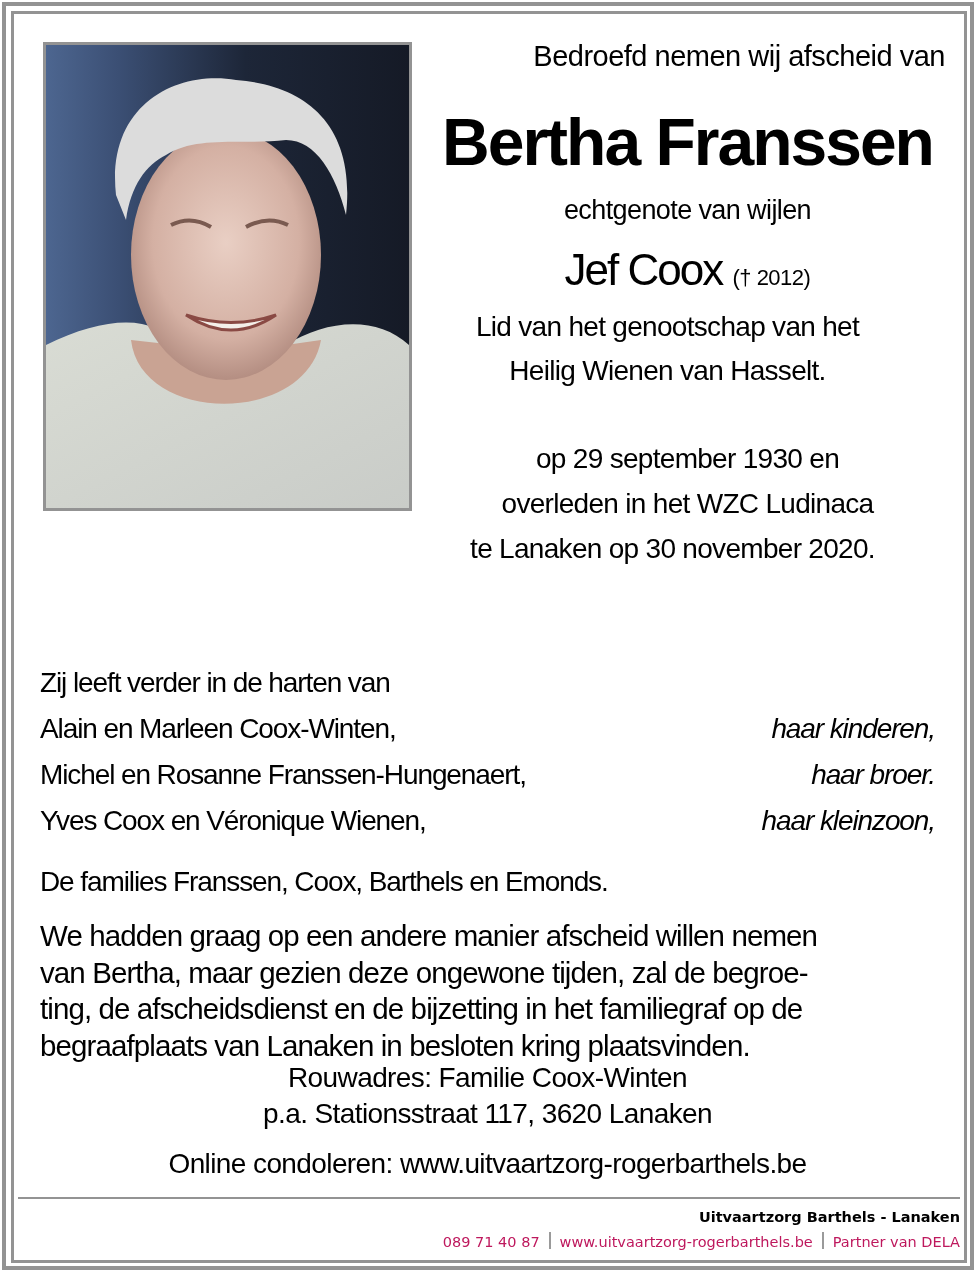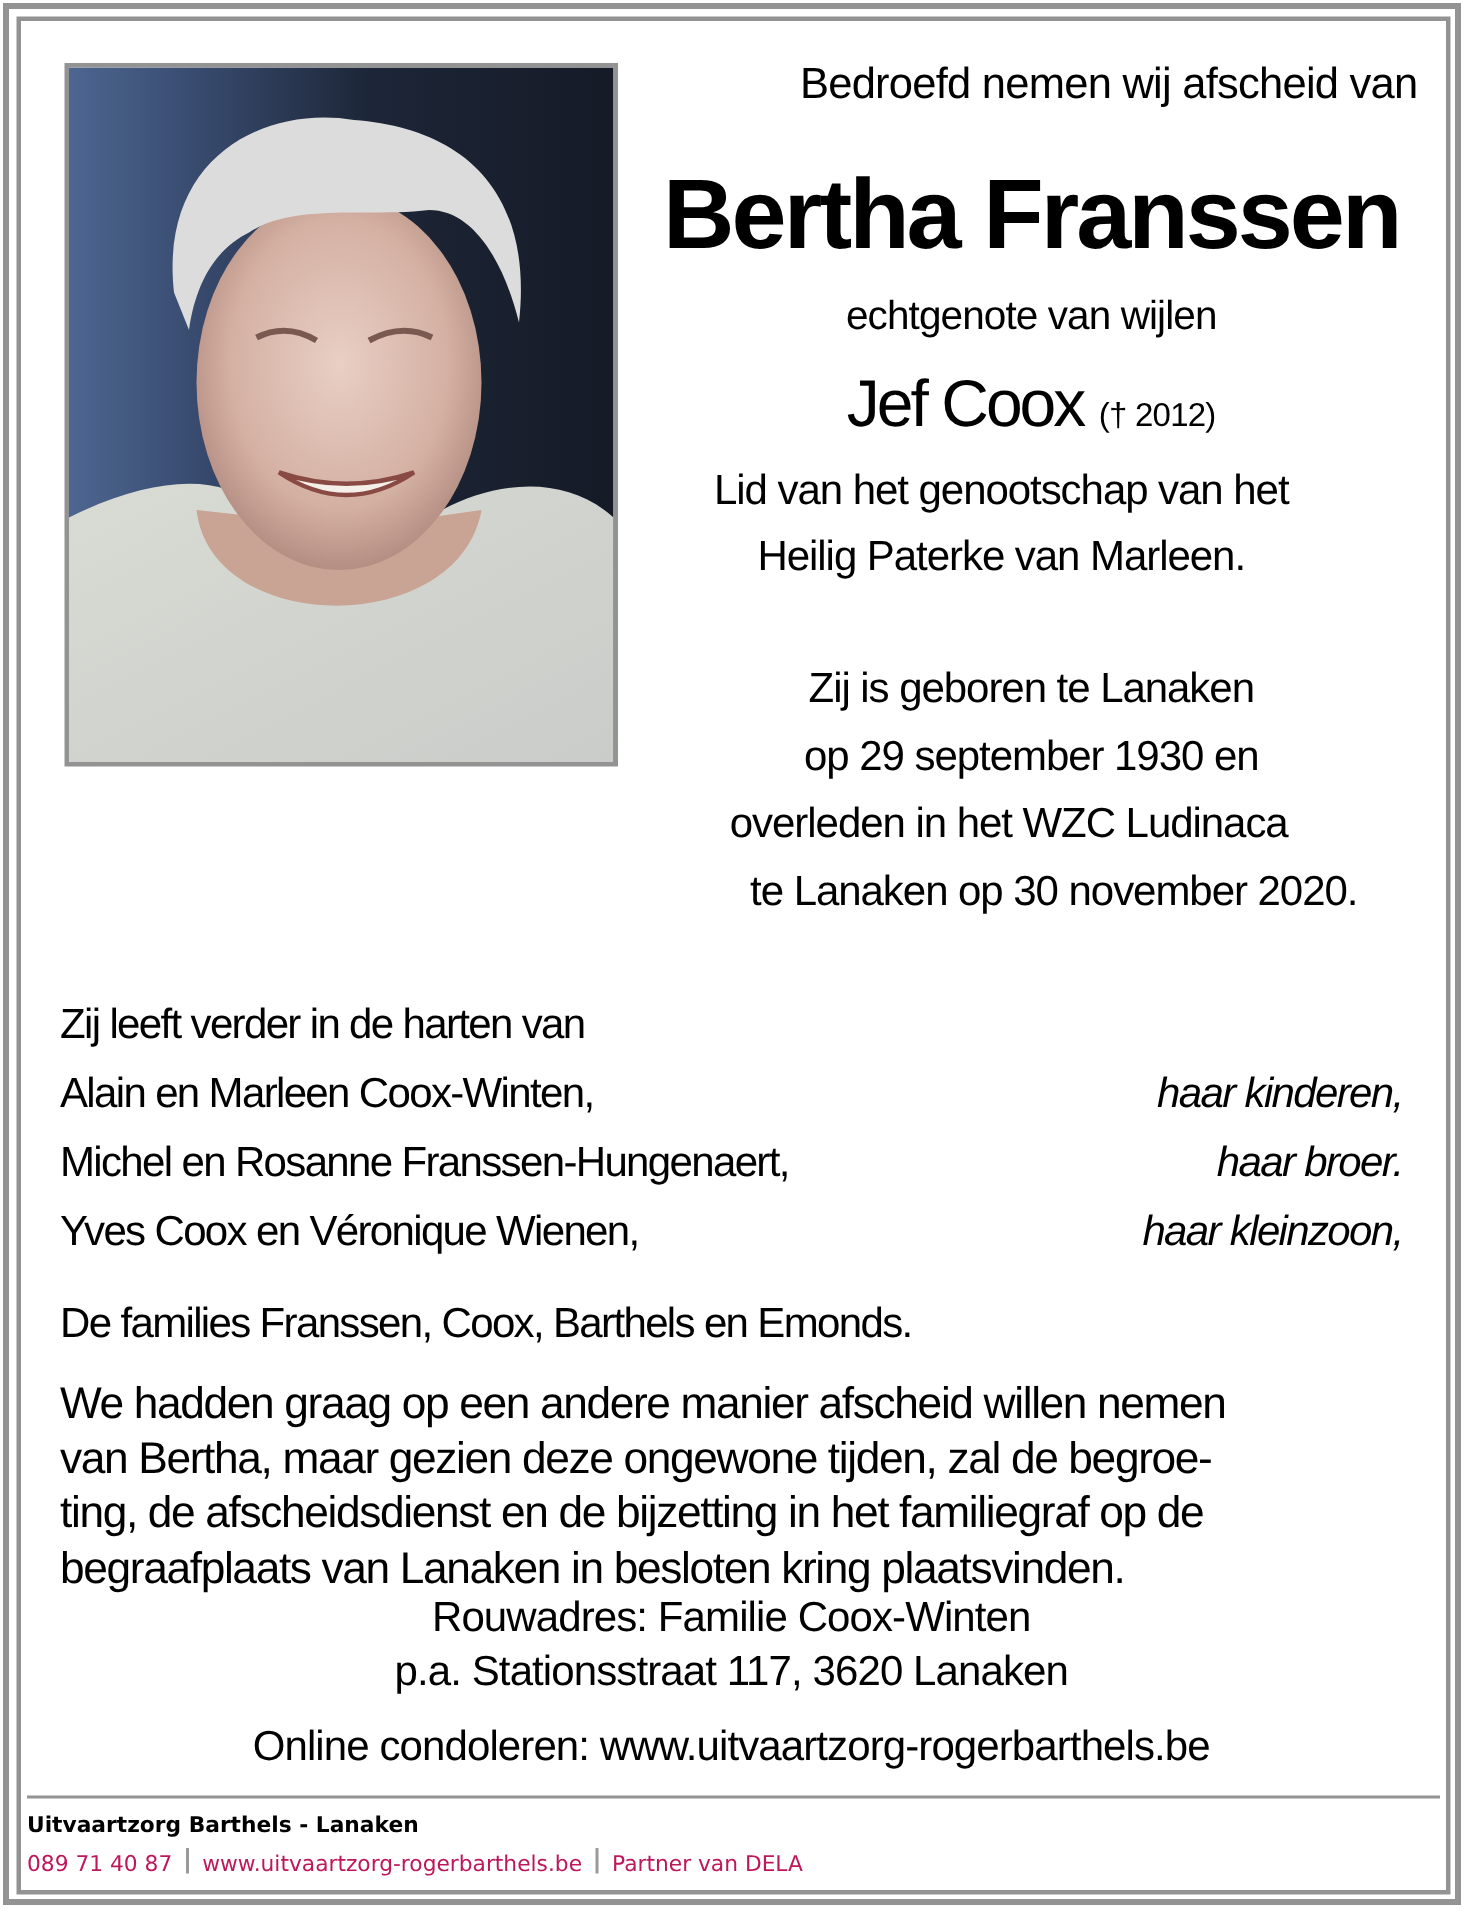--- a/index.html
+++ b/index.html
@@ -32,21 +32,21 @@
     .t-bio div:nth-child(4) { margin-left: 30px; }
     .left { position: absolute; left: 40px; width: 895px; font-size: 28px; letter-spacing: -1.1px; margin-top: 20px; }
     .t-hearts { top: 640px; line-height: 46px; }
     .row { display: flex; justify-content: space-between; }
     .row .rel { font-style: italic; }
     .t-families { top: 842px; line-height: 40px; }
     .t-message { top: 898px; font-size: 29.5px; letter-spacing: -0.9px; line-height: 36.5px; }
     .t-address { left: 40px; width: 895px; top: 1060px; font-size: 28px; letter-spacing: -0.6px; line-height: 36px; }
     .t-online { left: 40px; width: 895px; top: 1148px; font-size: 28px; letter-spacing: -0.6px; }
     .divider { position: absolute; left: 18px; top: 1197px; width: 942px; height: 2px; background: #939393; }
-    .footer { position: absolute; left: 18px; width: 942px; text-align: left;
+    .footer { position: absolute; left: 18px; width: 942px; text-align: right;
       font-family: "DejaVu Sans", sans-serif; font-size: 14.5px; }
     .f-title { top: 1209px; font-weight: bold; }
     .f-line { top: 1232px; color: #be185d; }
     .sep { display: inline-block; width: 2px; height: 17px; background: #9a9a9a; vertical-align: -2px; margin: 0 9px; }
   </style>
 </head>
 <body>
 
 <div class="frame-outer"></div>
 <div class="frame-inner"></div>
@@ -78,24 +78,23 @@
 
   <div class="center t-intro">Bedroefd nemen wij afscheid van</div>
   <div class="center t-name">Bertha Franssen</div>
   <div class="center t-spouse-lbl">echtgenote van wijlen</div>
   <div class="center t-spouse">
     <span>Jef Coox</span>
     <span class="sub">(† 2012)</span>
   </div>
   <div class="center t-society">
     <div>Lid van het genootschap van het</div>
-    <div>Heilig Paterke van Marleen.</div>
+    <div>Heilig Wienen van Hasselt.</div>
   </div>
   <div class="center t-bio">
-    <div>Zij is geboren te Lanaken</div>
     <div>op 29 september 1930 en</div>
     <div>overleden in het WZC Ludinaca</div>
     <div>te Lanaken op 30 november 2020.</div>
   </div>
 
   <div class="left t-hearts">
     <div>Zij leeft verder in de harten van</div>
     <div class="row">
       <span>Alain en Marleen Coox-Winten,</span>
       <span class="rel">haar kinderen,</span>

